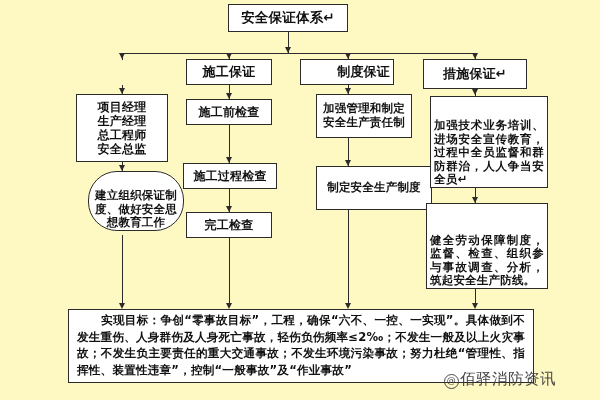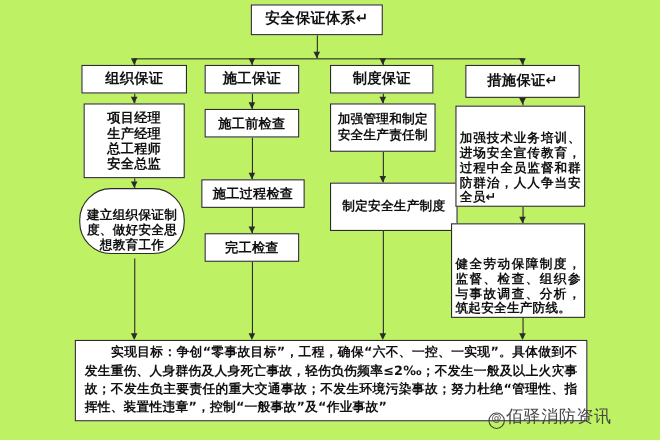--- a/index.html
+++ b/index.html
@@ -8,21 +8,21 @@
     padding: 0;
     background: #ffffff;
   }
   body {
     font-family: "DejaVu Sans", "Liberation Sans", sans-serif;
   }
   #canvas {
     position: relative;
     width: 600px;
     height: 400px;
-    background: #bef264;
+    background: #fef9c3;
     overflow: hidden;
   }
 
   
   .box {
     position: absolute;
     box-sizing: border-box;
     border: 1px solid #2b2b2b;
     background: #ffffff;
     color: #111111;
@@ -46,21 +46,21 @@
   }
   .box-inner {
     width: 100%;
     padding: 0 3px;
   }
 
   
   .lvl0 { font-size: 13.5px; }
   .lvl1 { font-size: 13px; }
   .lvl2 { font-size: 12px; }
-  .lvl2s { font-size: 11.5px; }
+  .lvl2s { font-size: 11.5px; margin-left: 16px; }
   .goal { font-size: 11.6px; line-height: 1.42; }
 
   
   .vline {
     position: absolute;
     width: 1px;
     background: #2b2b2b;
     z-index: 1;
   }
   .hline {
@@ -122,29 +122,26 @@
 
   <div class="vline" style="left:229px; top:53px; height:7px;"></div>
   <div class="arrow" style="left:225.5px; top:53px;"></div>
 
   <div class="vline" style="left:348px; top:53px; height:7px;"></div>
   <div class="arrow" style="left:344.5px; top:53px;"></div>
 
   <div class="vline" style="left:475px; top:53px; height:7px;"></div>
   <div class="arrow" style="left:471.5px; top:53px;"></div>
 
-  <div class="box lvl1" style="left:74px; top:59px; width:96px; height:26px;">
-    <div class="box-inner">组织保证</div>
-  </div>
 
   <div class="box lvl1" style="left:186px; top:59px; width:86px; height:26px;">
     <div class="box-inner">施工保证</div>
   </div>
 
-  <div class="box lvl1" style="left:300px; top:59px; width:94px; height:26px;">
+  <div class="box lvl1" style="left:300px; top:59px; width:94px; height:26px;text-align:right;">
     <div class="box-inner">制度保证</div>
   </div>
 
   <div class="box lvl1" style="left:423px; top:59px; width:104px; height:30px;">
     <div class="box-inner">措施保证↵</div>
   </div>
 
   <div class="vline" style="left:122px; top:85px; height:9px;"></div>
   <div class="arrow" style="left:118.5px; top:88px;"></div>
 

